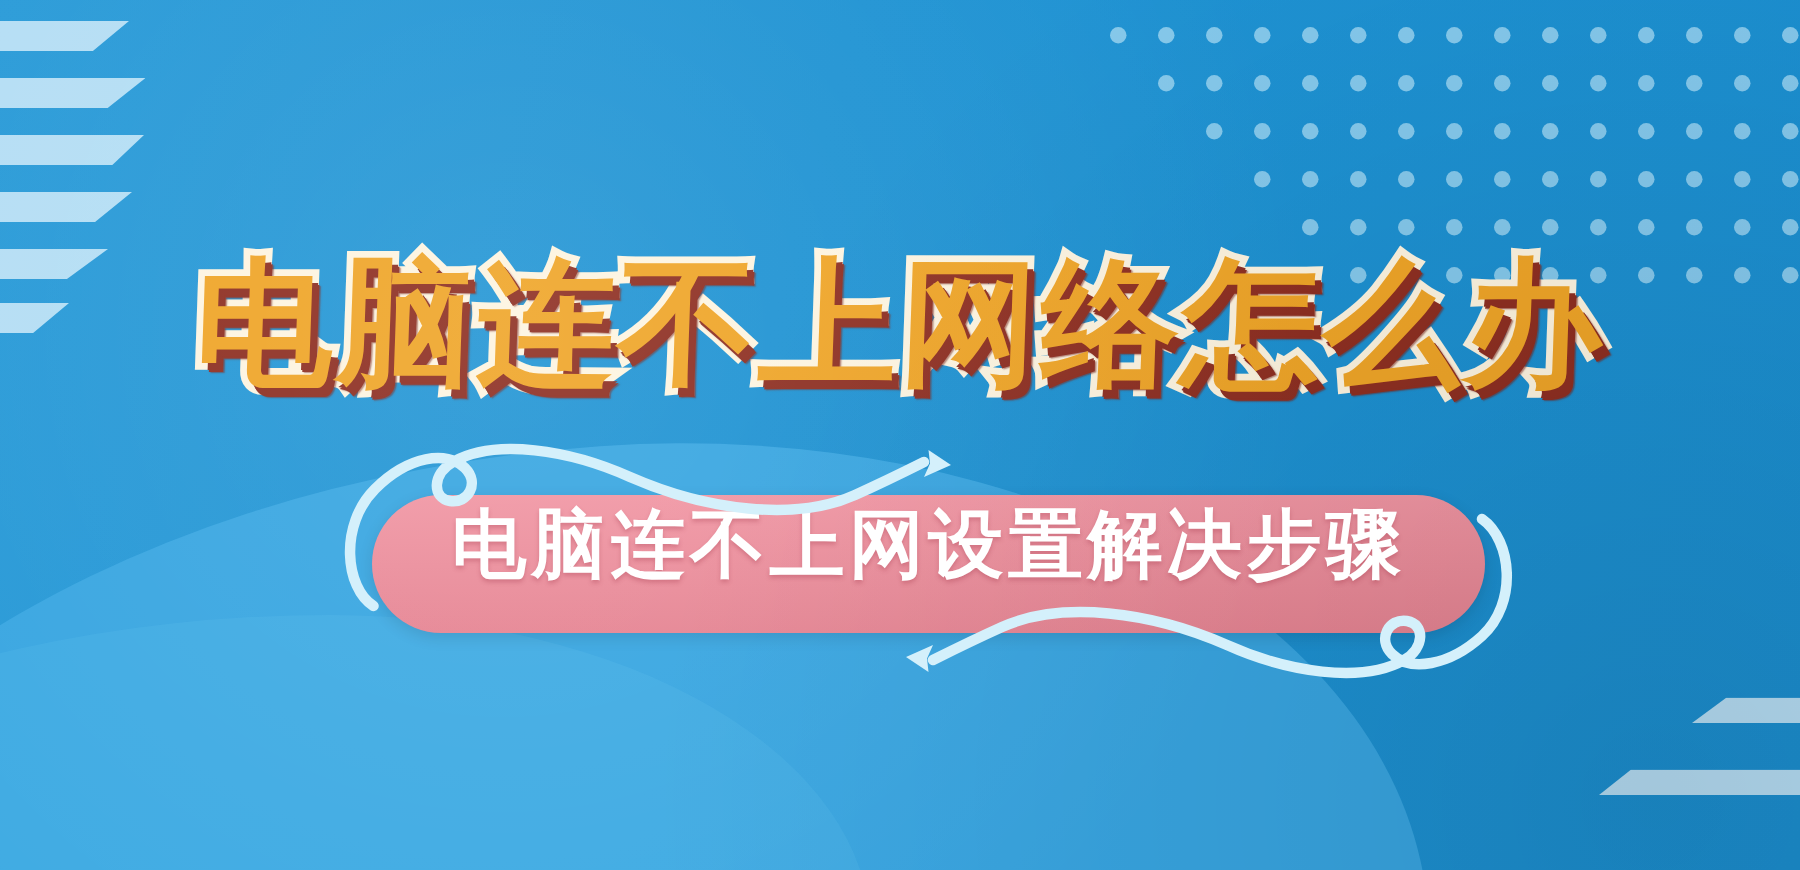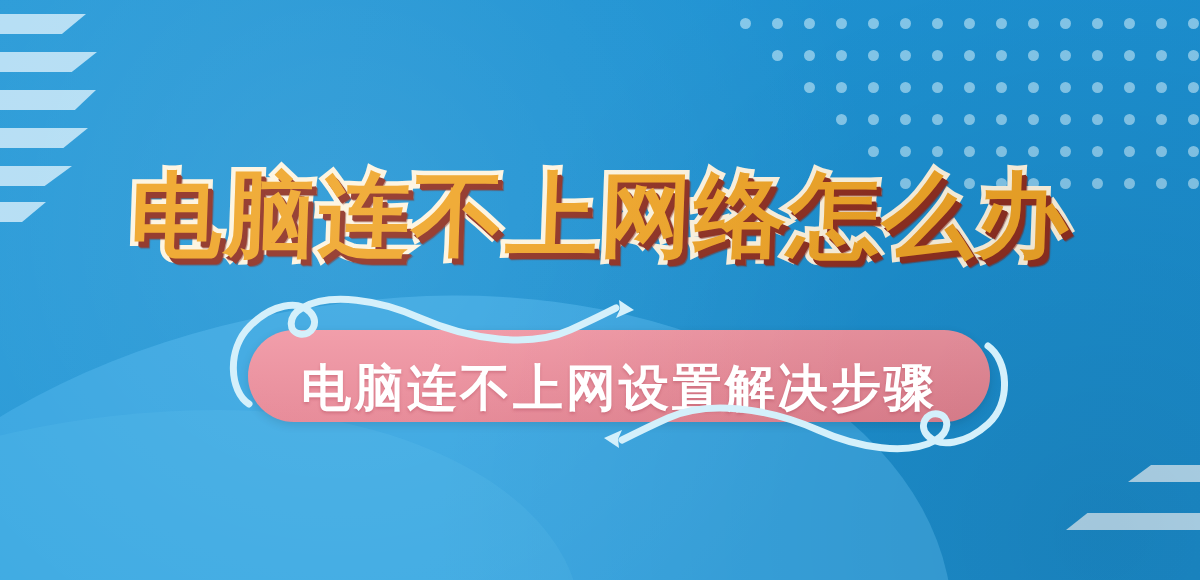--- a/index.html
+++ b/index.html
@@ -145,21 +145,21 @@
   .sub-banner {
     position: absolute;
     left: 248px;
     top: 330px;
     width: 742px;
     height: 92px;
     background: #ef8a99;
     border-radius: 46px;
     box-shadow: 0 3px 10px rgba(0,0,0,0.12);
     display: flex;
-    align-items: flex-end;
+    align-items: flex-start;
     justify-content: center;
   }
   .sub-banner-inner {
     background: linear-gradient(180deg, rgba(255,255,255,0.10), rgba(0,0,0,0.04));
     position: absolute;
     inset: 0;
     border-radius: 46px;
     pointer-events: none;
   }
   .sub-text {

